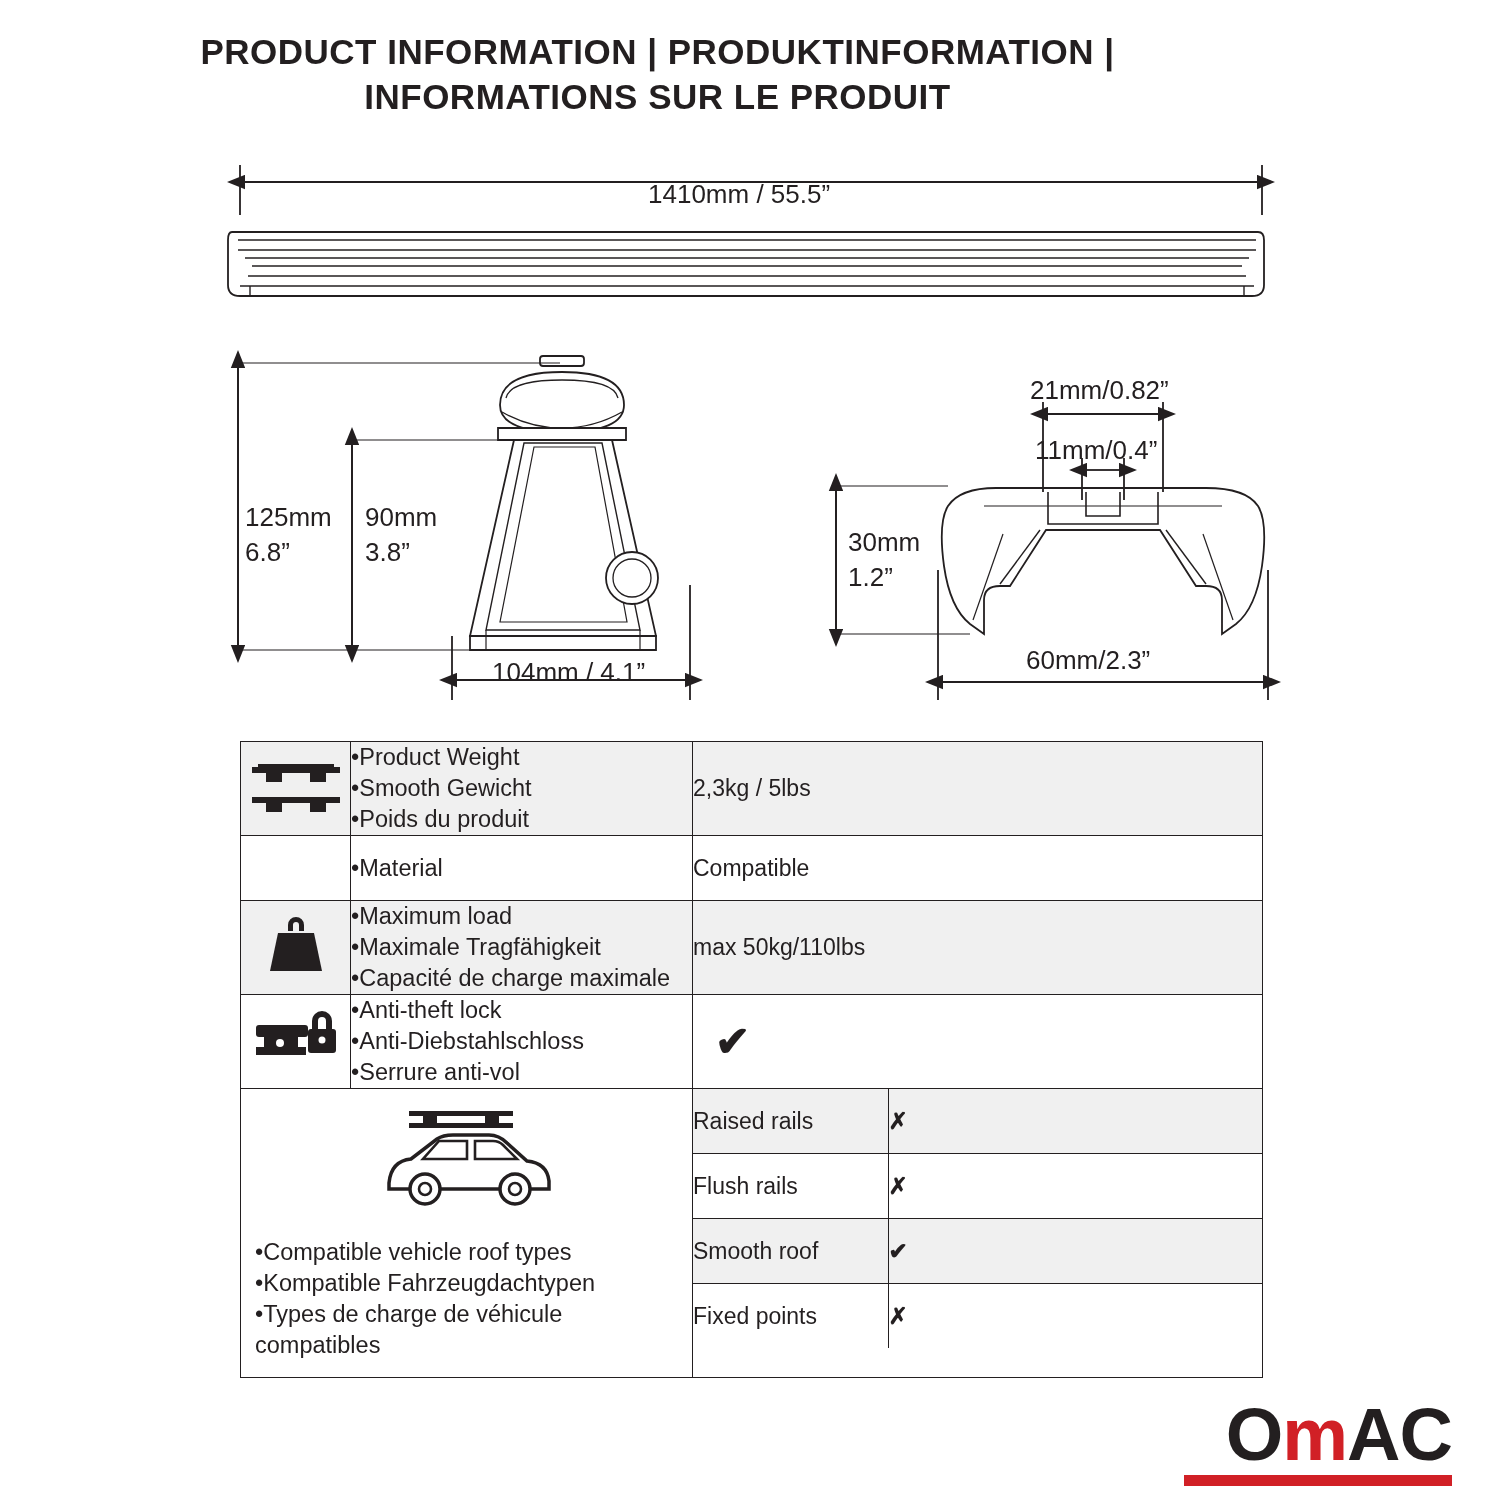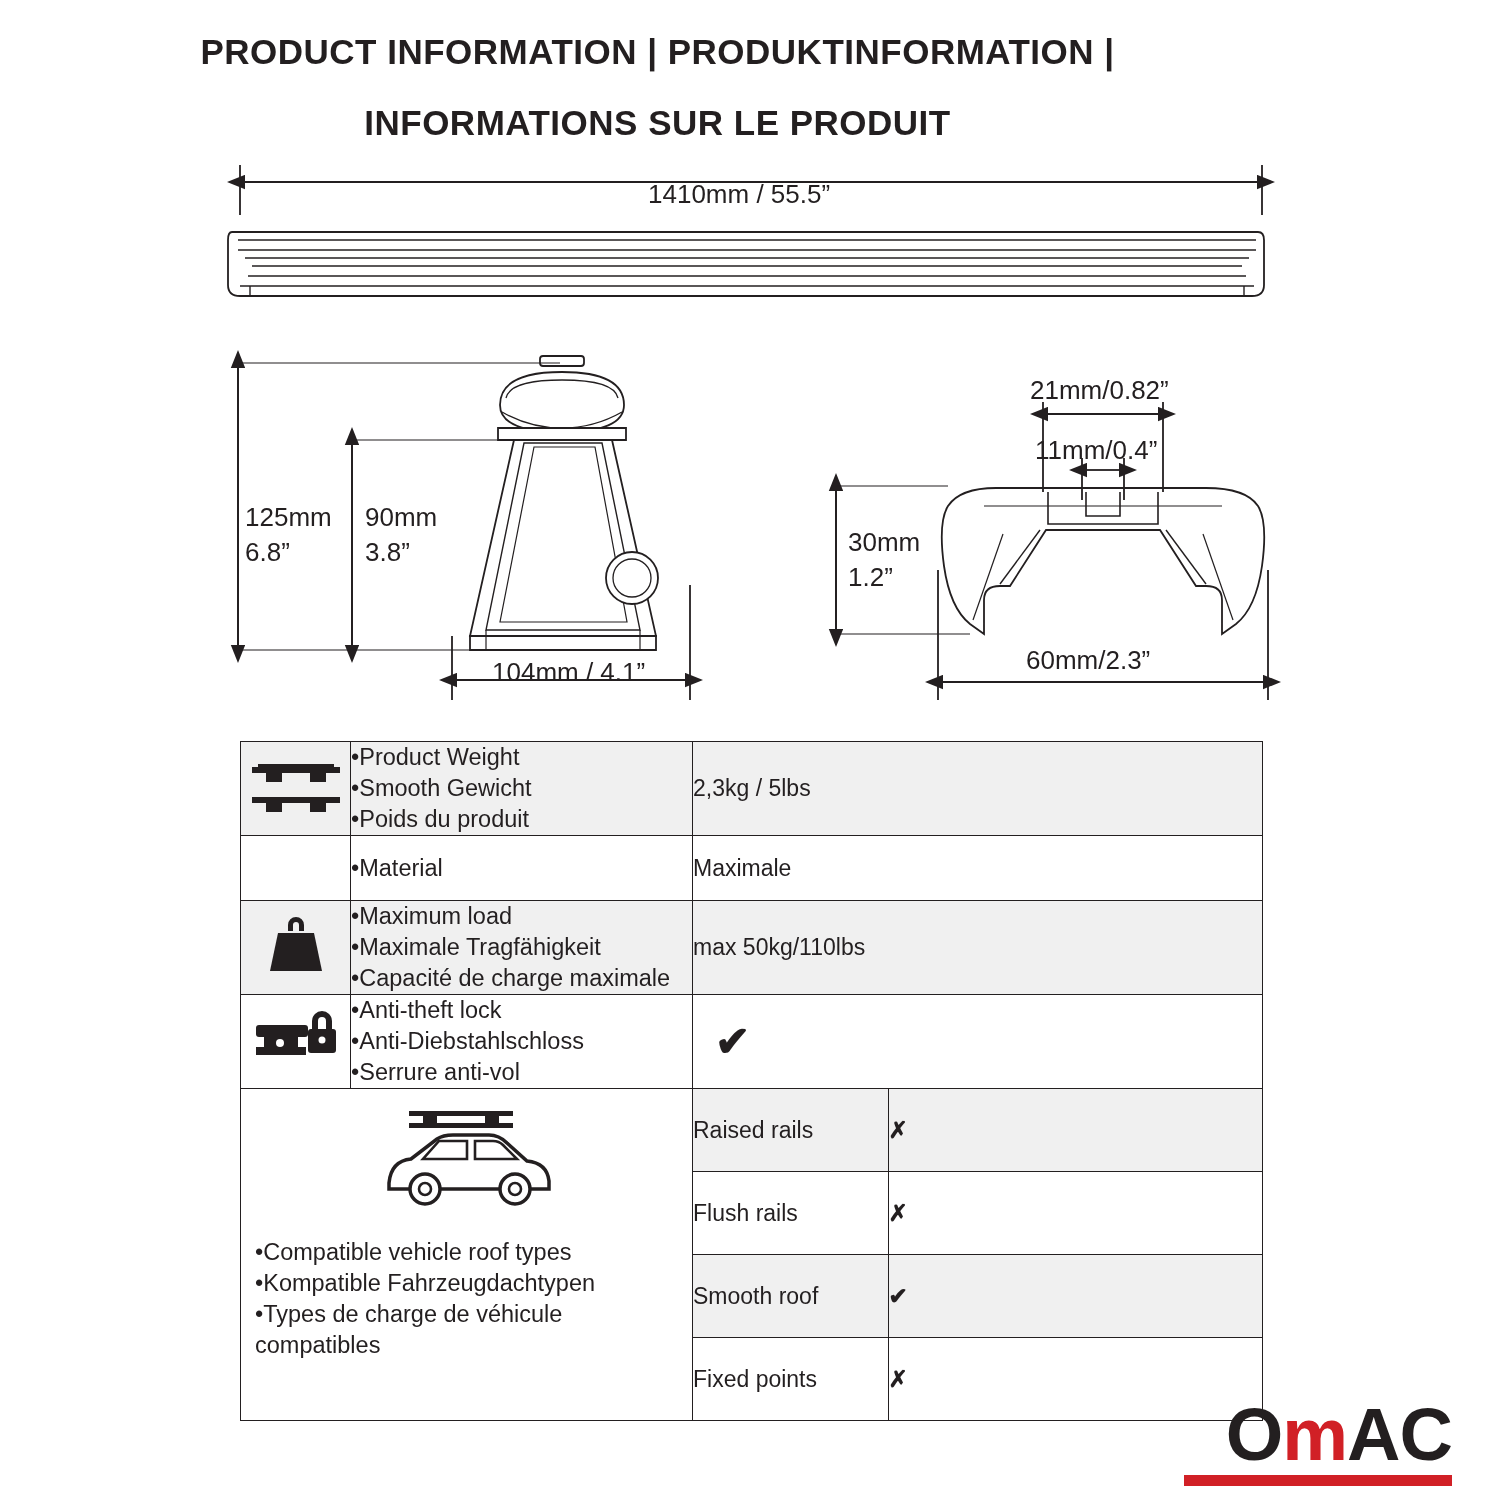--- a/index.html
+++ b/index.html
@@ -13,21 +13,21 @@
   }
   .page{position:absolute;inset:0;}
 
   
   .title{
     position:absolute;top:30px;left:0;width:1315px;
     text-align:center;
     font-size:35px;font-weight:bold;letter-spacing:0.5px;line-height:1.28;
     color:#231f20;
   }
-  .title .l2{display:block;margin-top:26px;}
+  .title .l2{display:block;}
 
   
   .dim{position:absolute;font-size:24px;color:#231f20;white-space:pre;}
   .dim.big{font-size:26px;}
 
   
   svg.layer{position:absolute;left:0;top:0;width:1500px;height:1500px;overflow:visible;}
 
   
   .spec-table{
@@ -44,21 +44,21 @@
   }
   .cell-pad{padding:10px 14px;}
   .bullets{font-size:23.5px;line-height:1.32;}
   .value{font-size:25px;padding-left:22px;}
   .shade{background:#f0f0f0;}
   .icon-cell{text-align:center;vertical-align:middle;}
   .check{font-size:42px;font-weight:bold;line-height:1;}
   .mark{font-size:26px;font-weight:bold;padding-left:18px;}
   .sub-label{font-size:22px;padding-left:16px;}
   .sub-table{width:100%;border-collapse:collapse;table-layout:fixed;}
-  .sub-table td{border:1.6px solid #231f20;height:82px;}
+  .sub-table td{border:1.6px solid #231f20;height:64px;}
   .sub-table tr:first-child td{border-top:none;}
   .sub-table tr:last-child td{border-bottom:none;}
   .sub-table td:first-child{border-left:none;}
   .sub-table td:last-child{border-right:none;}
 
   
   .logo{
     position:absolute;right:48px;bottom:28px;
     font-size:74px;font-weight:bold;letter-spacing:-1px;
     color:#231f20;line-height:1;
@@ -224,21 +224,21 @@
         <div class="bullets">•Poids du produit</div>
       </td>
       <td class="shade value" colspan="2">2,3kg / 5lbs</td>
     </tr>
 
     <tr>
       <td></td>
       <td class="cell-pad">
         <div class="bullets">•Material</div>
       </td>
-      <td class="value" colspan="2" style="height:64px;">Maximale</td>
+      <td class="value" colspan="2" style="height:64px;">Compatible</td>
     </tr>
 
     <tr>
       <td class="icon-cell shade">
         <svg width="72" height="64" viewBox="0 0 72 64">
           <path d="M28,12 a8,8 0 0 1 16,0 v6 h-5 v-6 a3,3 0 0 0 -6,0 v6 h-5 z" fill="#231f20"></path>
           <path d="M18,20 L54,20 L62,58 L10,58 Z" fill="#231f20"></path>
         </svg>
       </td>
       <td class="cell-pad shade">

